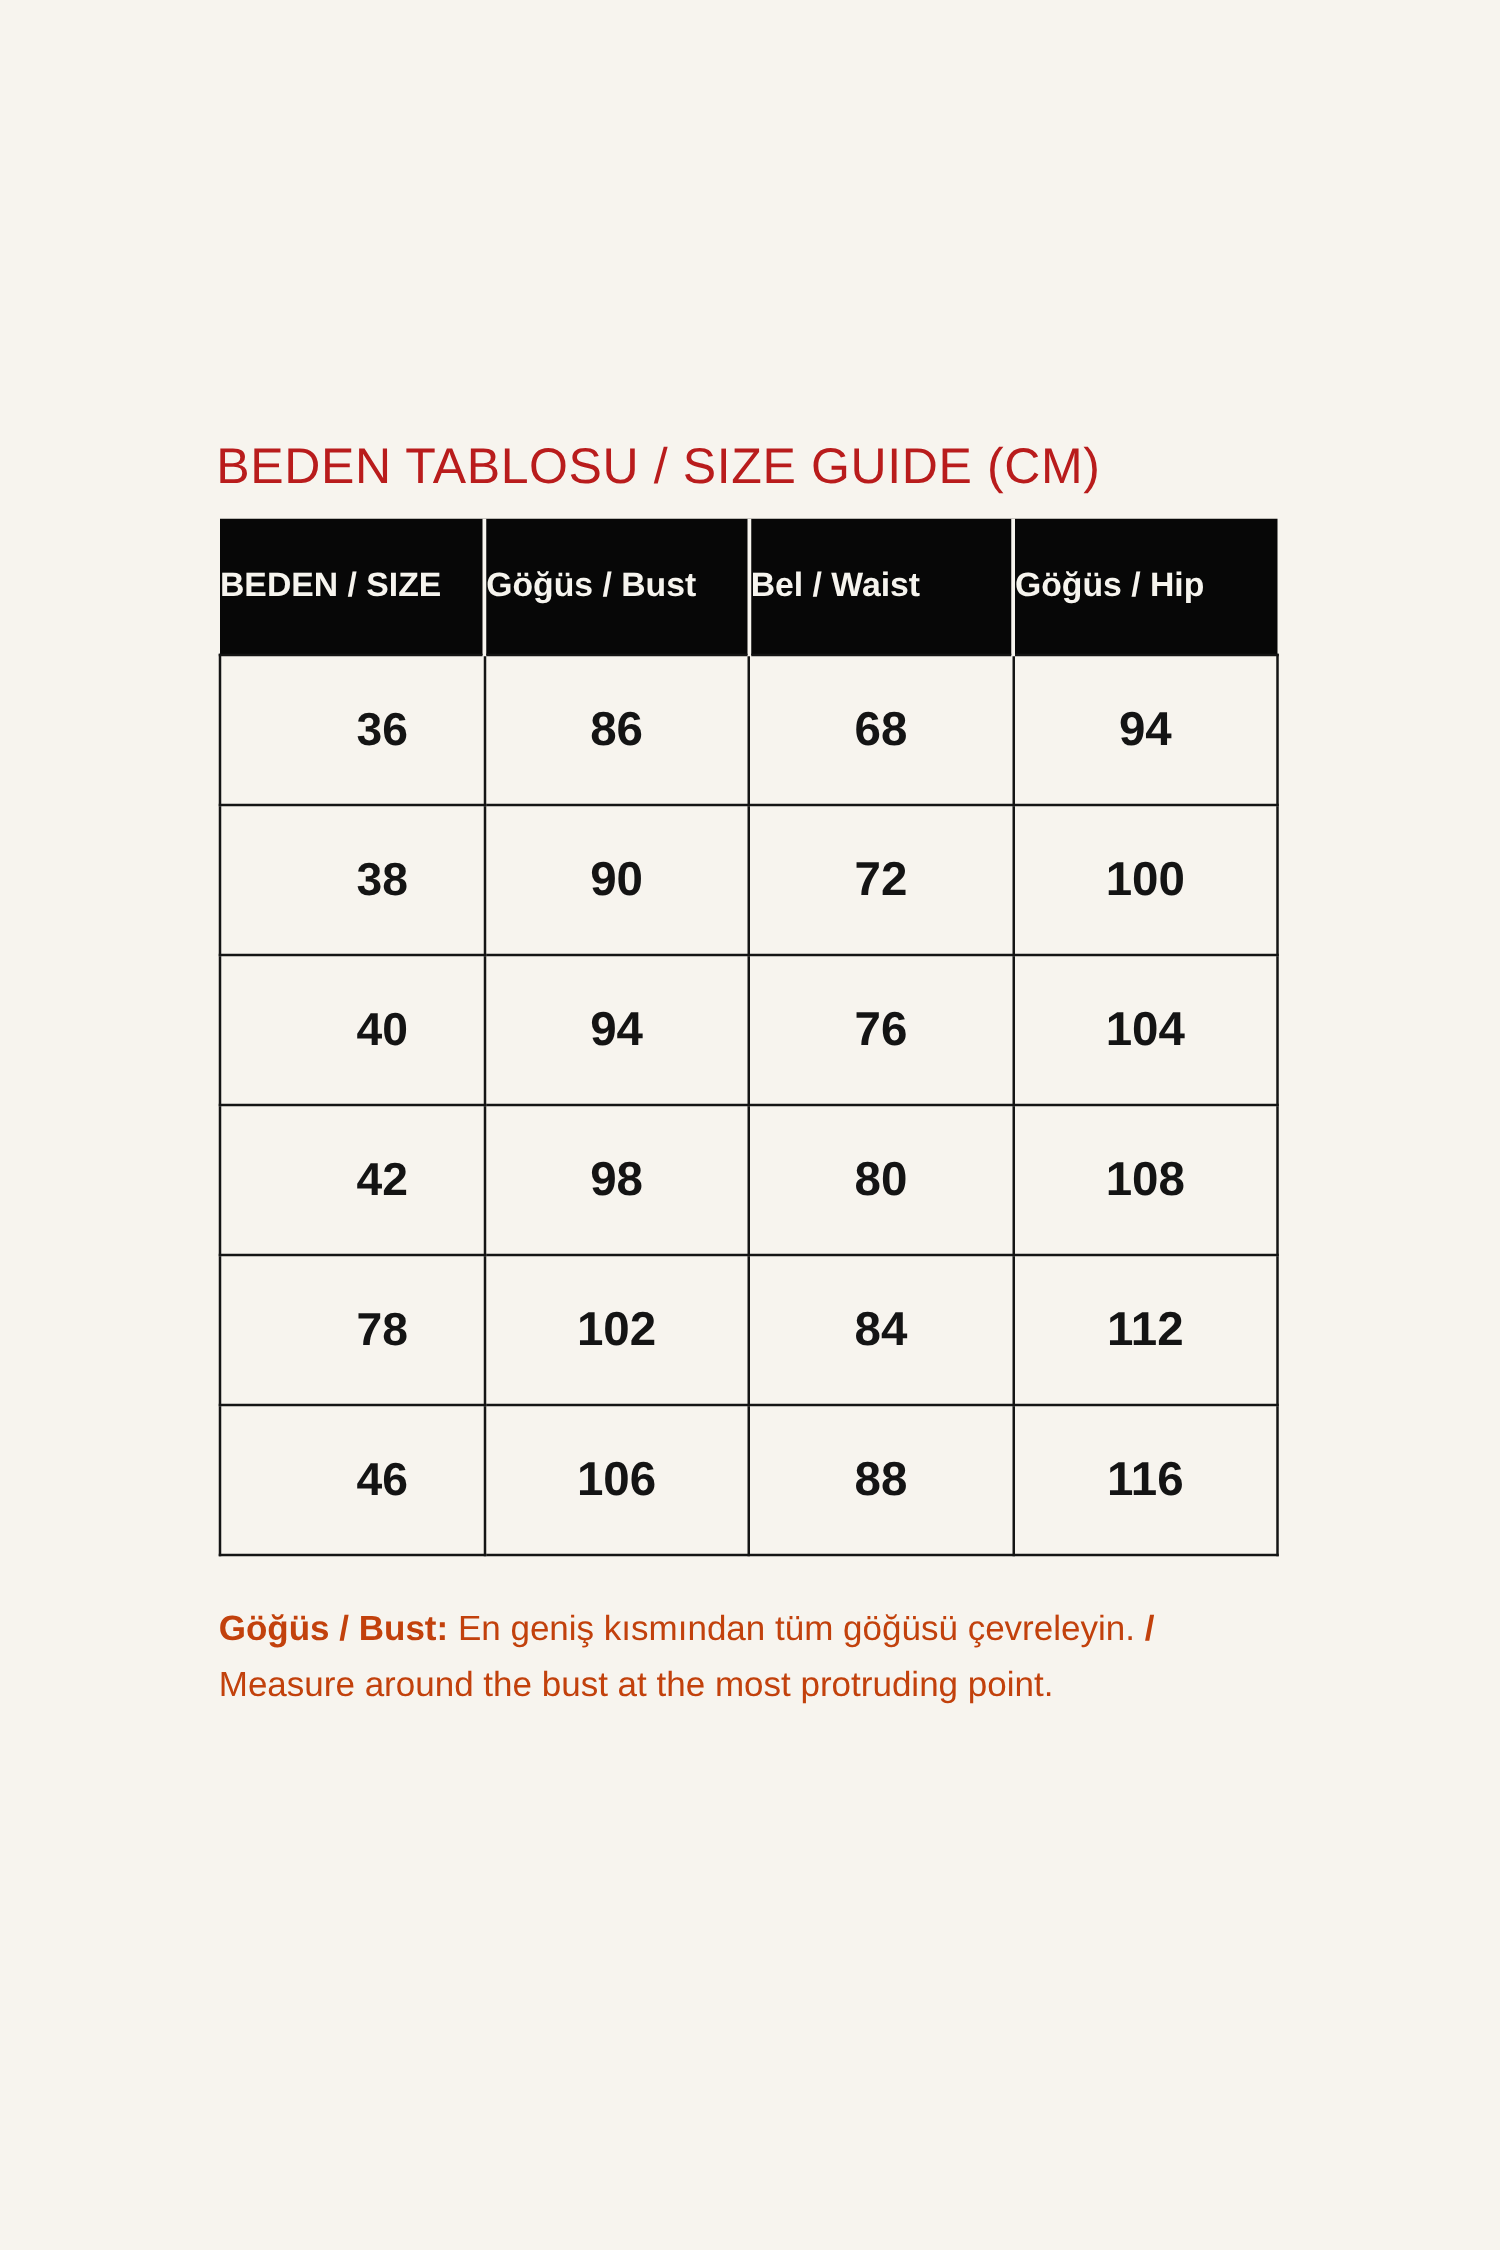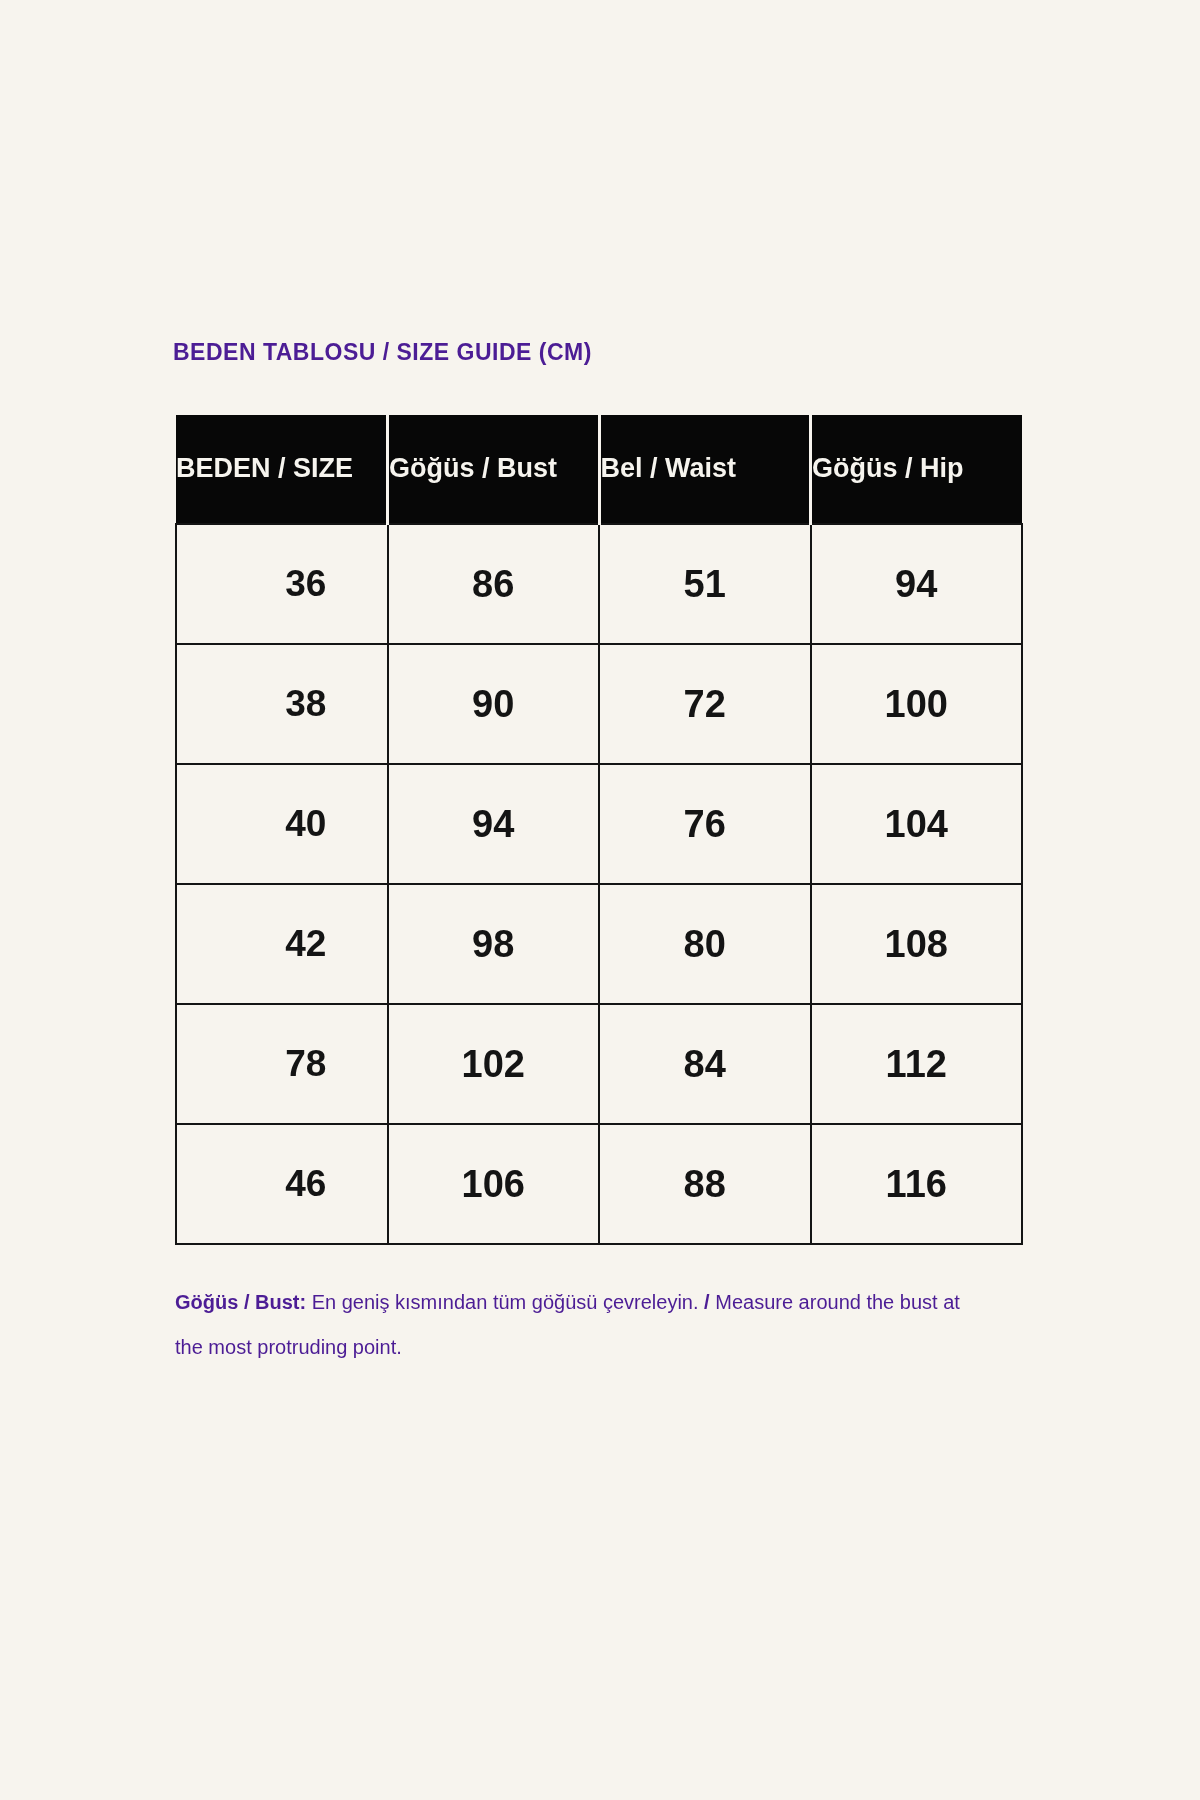--- a/index.html
+++ b/index.html
@@ -16,24 +16,24 @@
     overflow: hidden;
   }
   .canvas {
     position: absolute;
     inset: 0;
   }
   .page-title {
     position: absolute;
     left: 173px;
     top: 324px;
-    font-size: 23px;
-    font-weight: 700;
+    font-size: 40px;
+    font-weight: 400;
     letter-spacing: 0.5px;
-    color: #4c1d95;
+    color: #b91c1c;
     white-space: nowrap;
   }
   table.size-table {
     position: absolute;
     left: 175px;
     top: 415px;
     width: 848px;
     border-collapse: collapse;
     table-layout: fixed;
   }
@@ -71,23 +71,23 @@
     font-size: 37px;
     padding-left: 48px;
   }
   .notes {
     position: absolute;
     left: 175px;
     top: 1280px;
     width: 800px;
   }
   .note {
-    font-size: 20px;
+    font-size: 28px;
     line-height: 45px;
-    color: #4c1d95;
+    color: #c2410c;
     margin: 0 0 23px 0;
   }
   .note .b {
     font-weight: 700;
   }
 </style>
 </head>
 <body>
 
 <div class="canvas">
@@ -103,21 +103,21 @@
 
   <th>Bel / Waist</th>
 
   <th>Göğüs / Hip</th>
 </tr>
     </thead>
     <tbody>
   <tr>
     <td class="size">36</td>
     <td>86</td>
-    <td>51</td>
+    <td>68</td>
     <td>94</td>
   </tr>
 
   <tr>
     <td class="size">38</td>
     <td>90</td>
     <td>72</td>
     <td>100</td>
   </tr>
 

